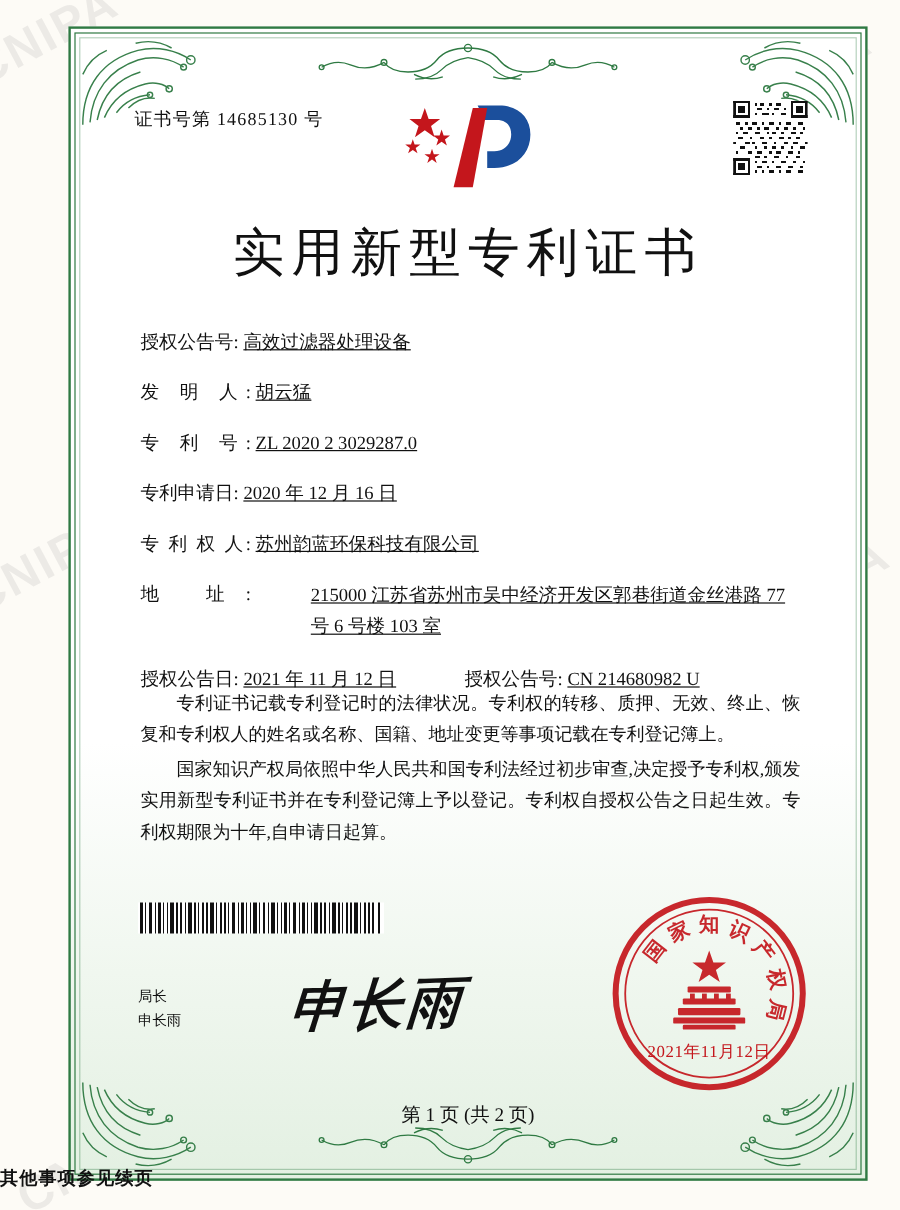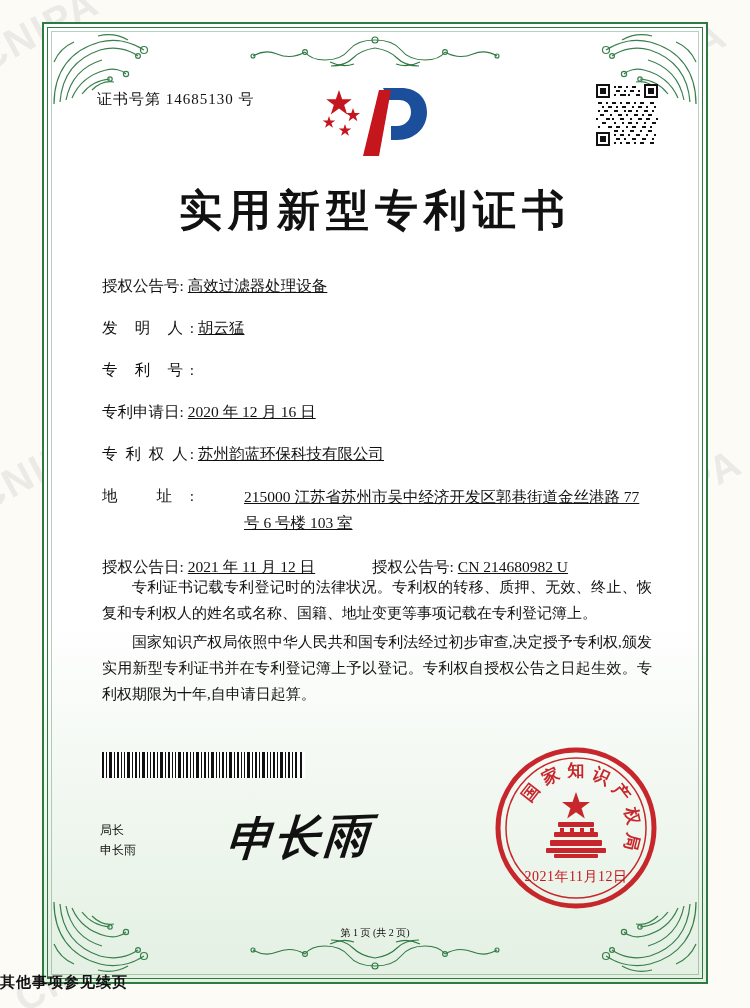--- a/index.html
+++ b/index.html
@@ -36,21 +36,21 @@
   .wm2 { left: 215px;  top: 255px; }
   .wm3 { left: 455px;  top: 268px; }
   .wm4 { left: 615px;  top: 468px; }
   .wm5 { left: -30px;  top: 448px; }
   .wm6 { left: 10px;   top: 948px; }
   .wm7 { left: 600px;  top: 40px; }
 
   
   .page {
     position: absolute;
-    left: 42px;
+    left: 57px;
     top: 22px;
     width: 666px;
     height: 962px;
     background: linear-gradient(to bottom, #ffffff 0%, #ffffff 62%, #f0f7ef 82%, #e3f0e2 100%);
     z-index: 2;
   }
 
   
   .frame-outer {
     position: absolute;
@@ -134,21 +134,21 @@
   }
   .logo svg { width: 100%; height: 100%; display: block; }
 
   
   .cert-title {
     position: absolute;
     left: 0; right: 0;
     top: 160px;
     text-align: center;
     font-size: 43px;
-    font-weight: bold;
+    font-weight: normal;
     letter-spacing: 6px;
     color: #111;
     font-family: "Liberation Serif", "DejaVu Serif", serif;
   }
 
   
   .fields {
     position: absolute;
     left: 60px;
     top: 252px;
@@ -254,21 +254,21 @@
     letter-spacing: 0.5px;
     font-family: "Liberation Serif", serif;
   }
 
   
   .page-num {
     position: absolute;
     left: 0; right: 0;
     bottom: 44px;
     text-align: center;
-    font-size: 10px;
+    font-size: 16px;
     color: #111;
   }
   .footer-note {
     position: absolute;
     left: 0; right: 0;
     bottom: 16px;
     text-align: left;
     font-size: 15px;
     font-weight: bold;
     color: #111;
@@ -530,20 +530,21 @@
       <span class="field-value">高效过滤器处理设备</span>
     </div>
 
     <div class="field-row">
       <span class="field-label spread">发 明 人:</span>
       <span class="field-value">胡云猛</span>
     </div>
 
     <div class="field-row">
       <span class="field-label spread">专 利 号:</span>
+      <span class="field-value">ZL 2020 2 3029287.0</span>
     </div>
 
     <div class="field-row">
       <span class="field-label">专利申请日:</span>
       <span class="field-value">2020 年 12 月 16 日</span>
     </div>
 
     <div class="field-row">
       <span class="field-label spread">专 利 权 人:</span>
       <span class="field-value">苏州韵蓝环保科技有限公司</span>

